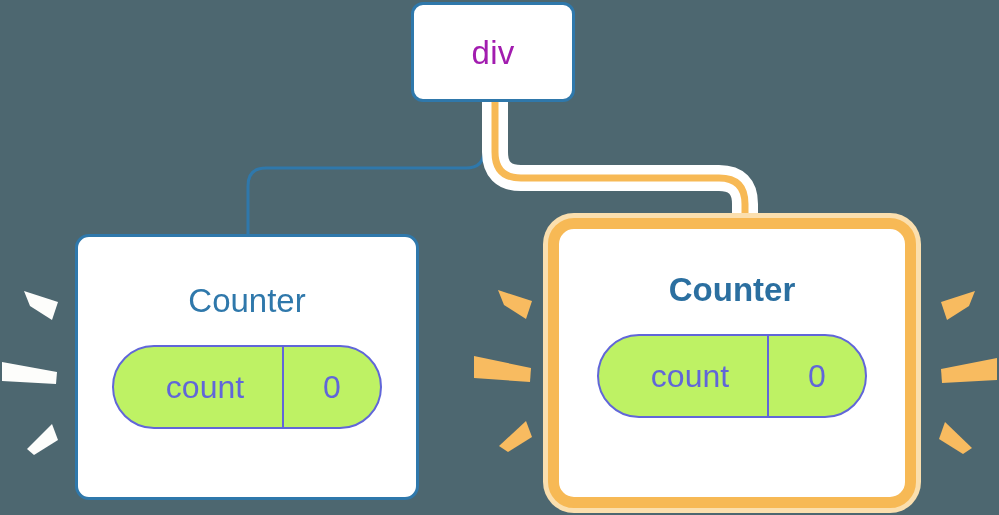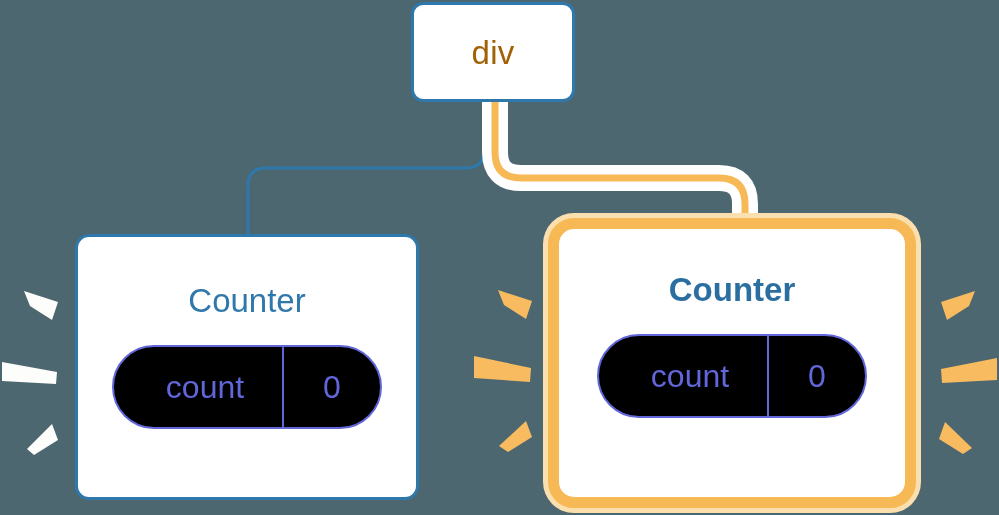--- a/index.html
+++ b/index.html
@@ -25,21 +25,21 @@
     align-items:center;
   }
 
   .node-div{
     left:411px;top:2px;width:164px;height:100px;
     border:3px solid #2f78ab;
     border-radius:12px;
     justify-content:center;
   }
   .node-div .title{
-    font-size:33px;color:#a16207;font-weight:400;letter-spacing:.2px;
+    font-size:33px;color:#a21caf;font-weight:400;letter-spacing:.2px;
     line-height:1;
   }
 
   .node-counter{
     left:75px;top:234px;width:344px;height:266px;
     border:3px solid #2f78ab;
     border-radius:14px;
     justify-content:flex-start;
   }
   .node-counter .title{
@@ -61,21 +61,21 @@
     font-size:33px;color:#2b6fa0;font-weight:700;line-height:1;
   }
 
   
   .pill{
     display:flex;align-items:stretch;
     border:2px solid #6166d9;
     border-radius:999px;
     height:80px;
     overflow:hidden;
-    background:#000000;
+    background:#bef264;
   }
   .pill .key,.pill .val{
     display:flex;align-items:center;justify-content:center;
     color:#6166d9;font-size:32px;font-weight:400;line-height:1;
   }
   .pill .key{width:168px;padding-left:14px;box-sizing:border-box;}
   .pill .val{width:96px;border-left:2px solid #6166d9;}
 
   .node-counter .pill{margin-top:28px;}
   .node-counter-hl .pill{margin-top:28px;}

